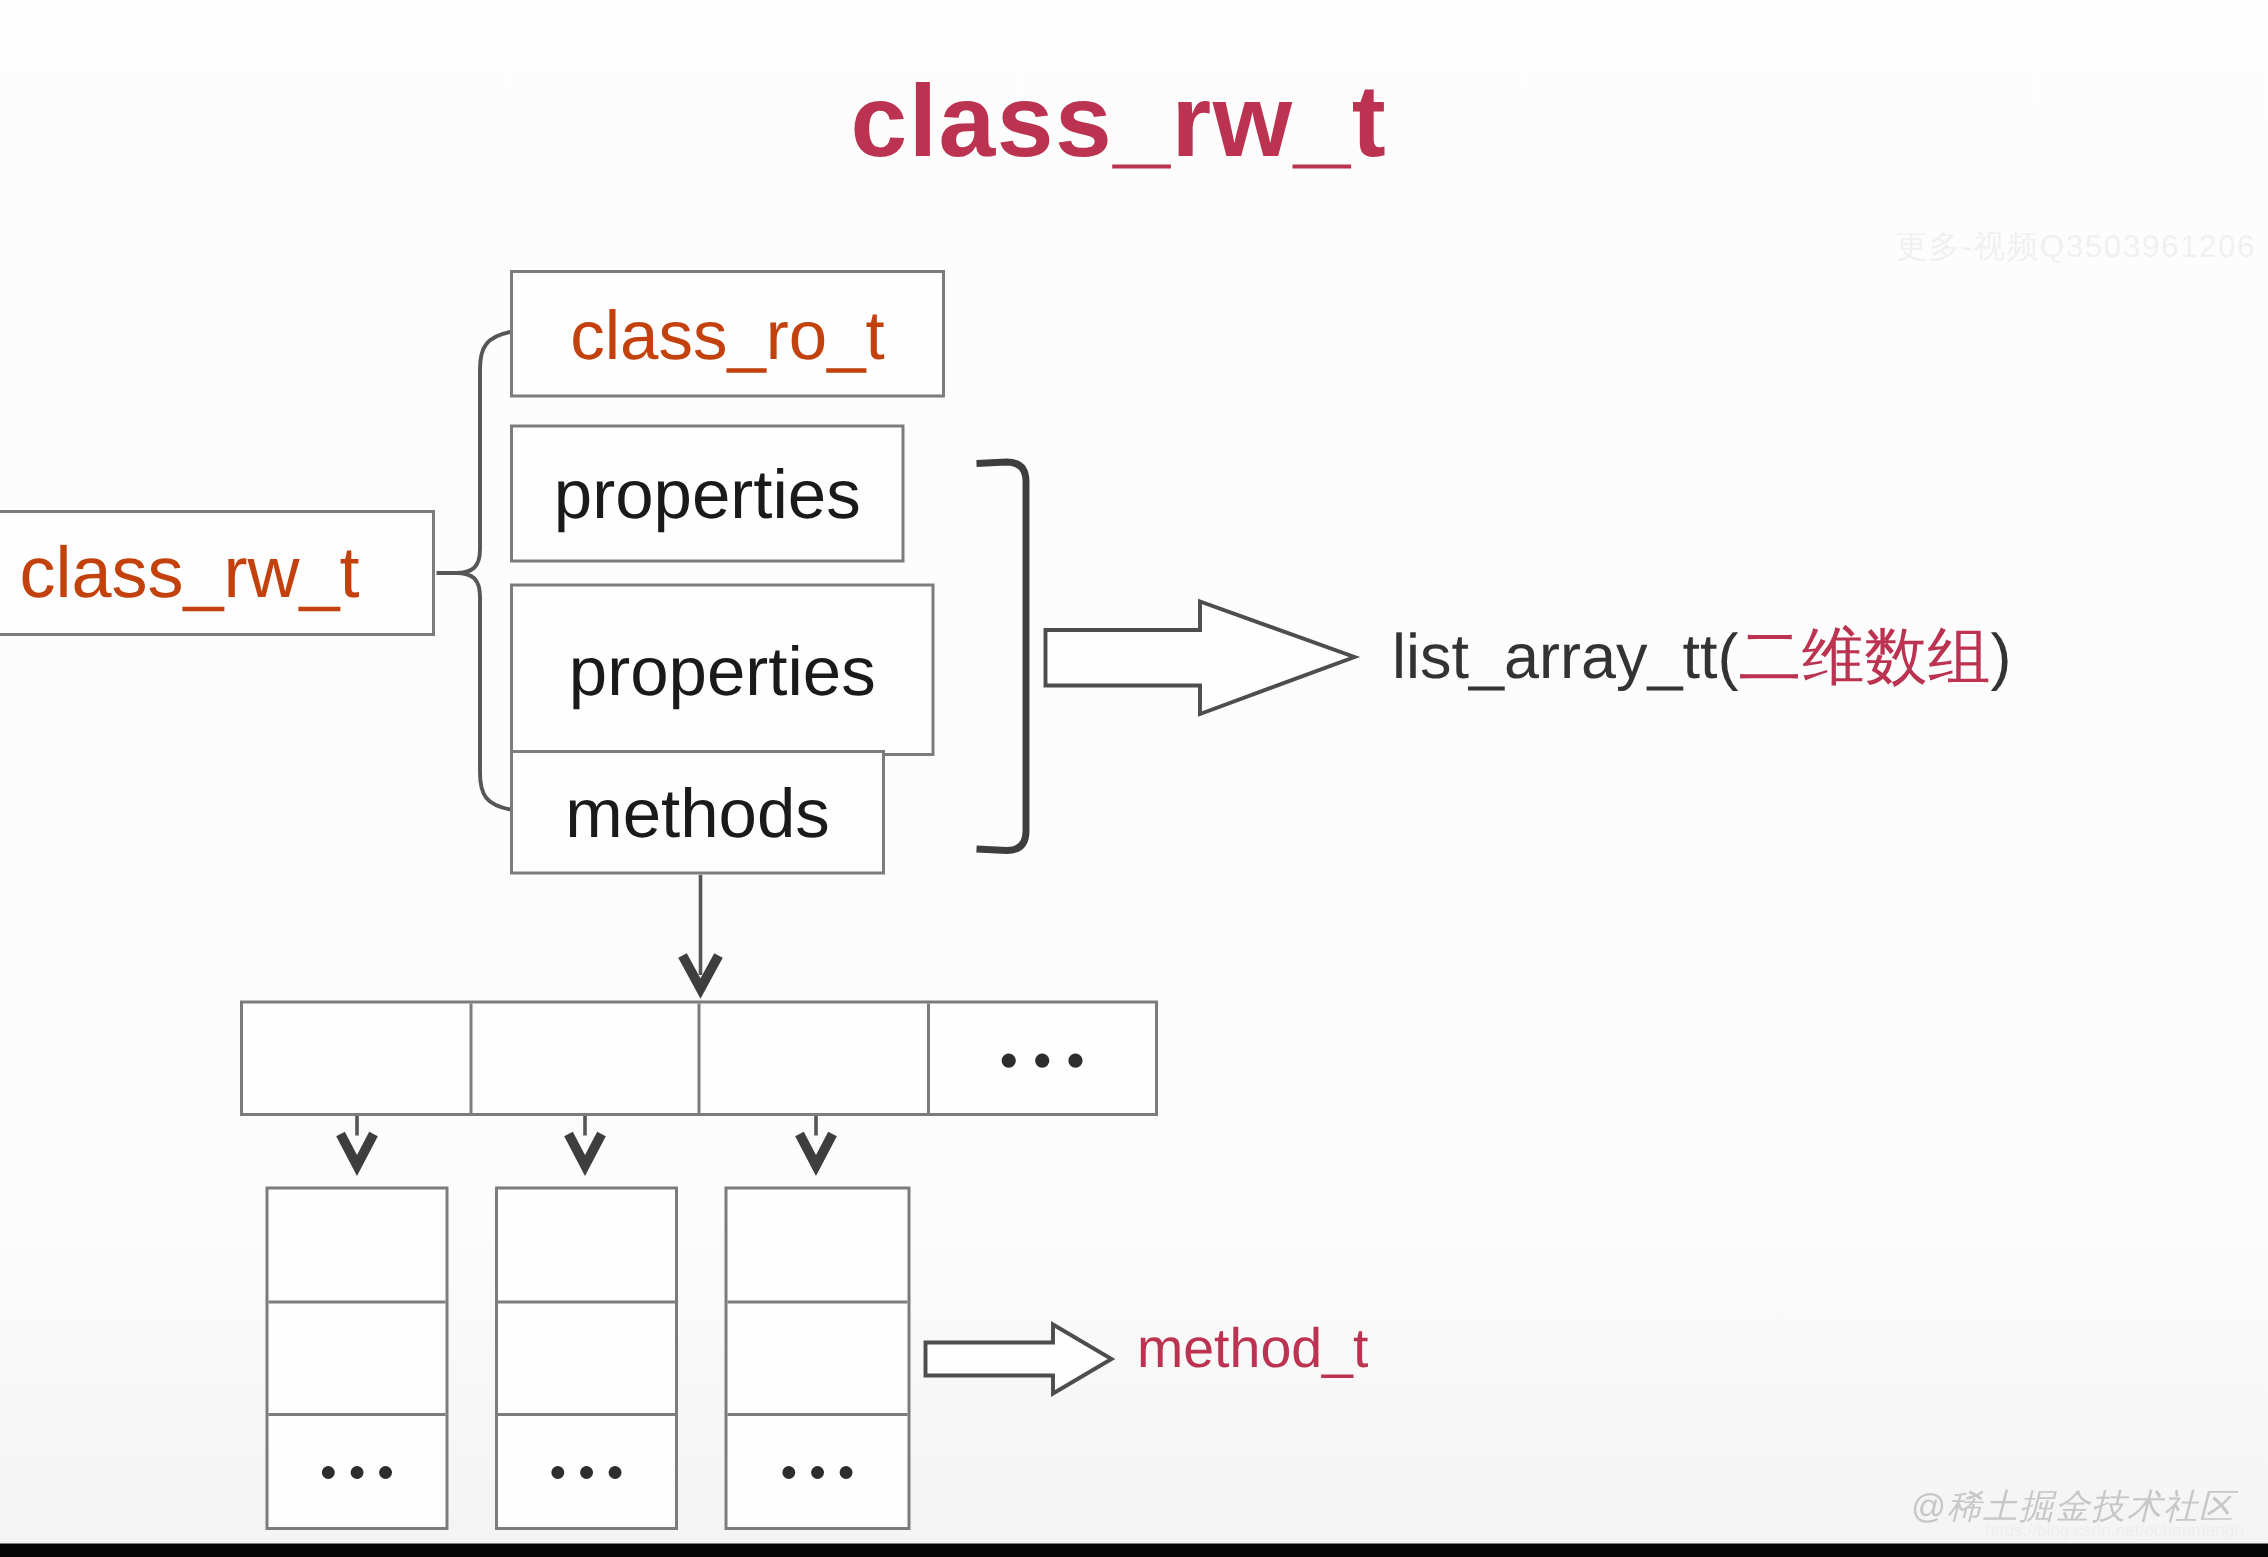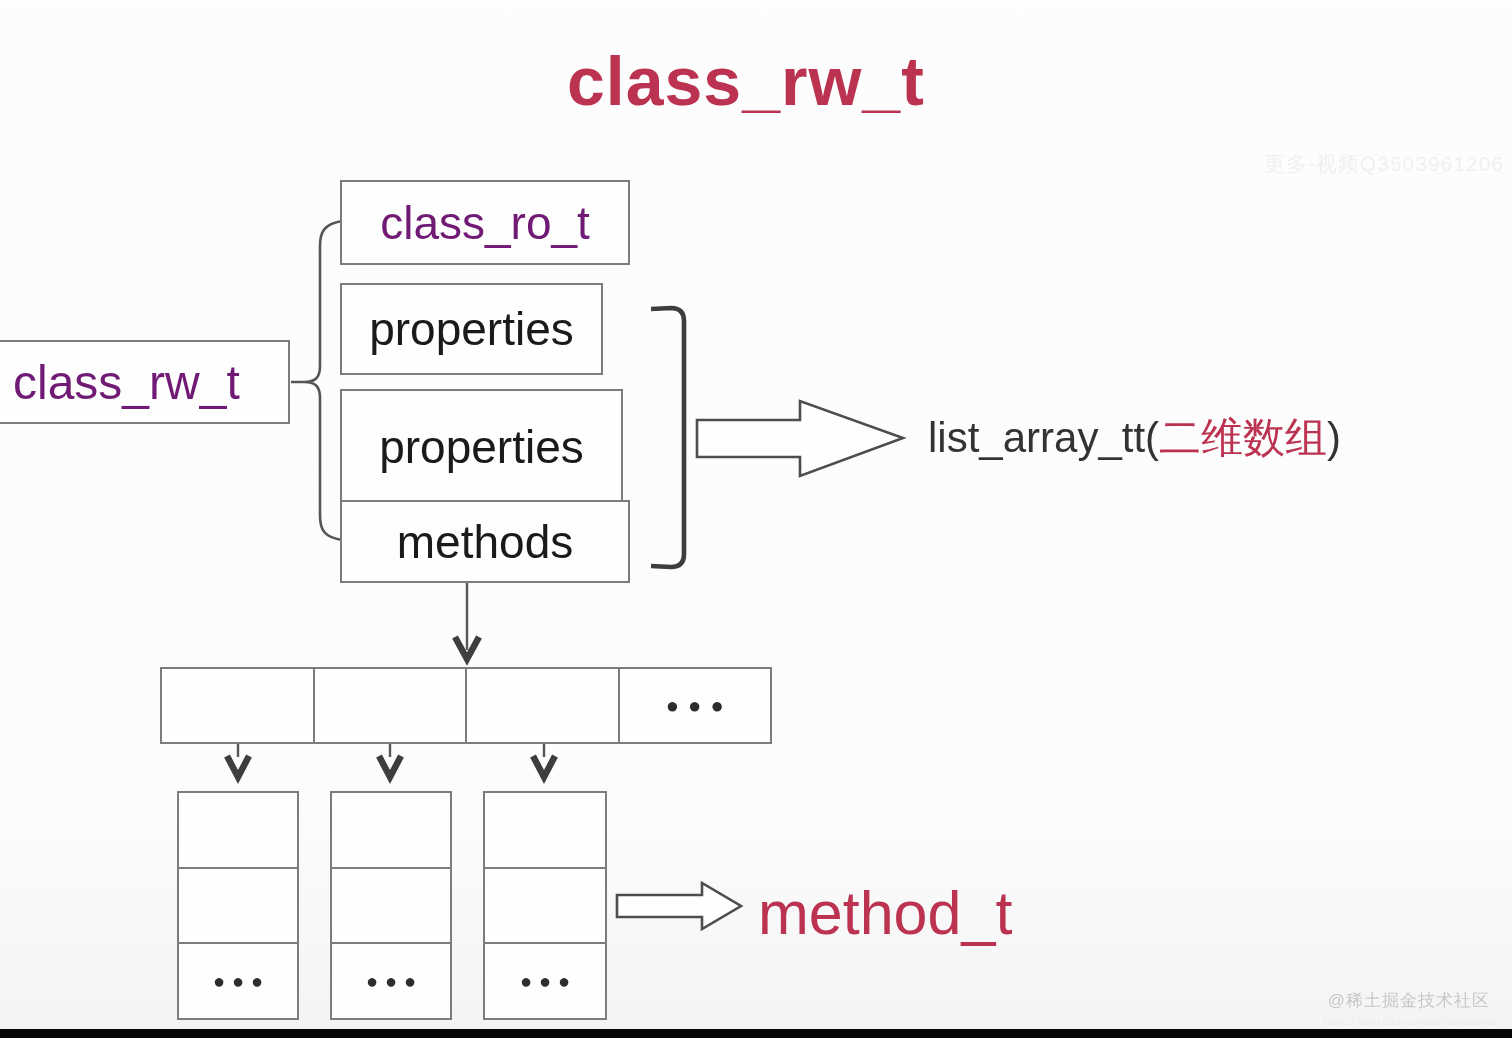--- a/index.html
+++ b/index.html
@@ -18,38 +18,38 @@
     left: 567px; top: 42px;
     font-size: 68px; font-weight: bold;
     color: #bb3350; letter-spacing: 1px;
   }
   .box {
     background: #fefefe;
     border: 2px solid #7c7c7c;
     display: flex; align-items: center; justify-content: center;
     font-size: 46px; color: #1a1a1a;
   }
-  .box.red-text { color: #701a75; }
+  .box.red-text { color: #c2410c; }
   .root-box {
     left: -18px; top: 340px; width: 308px; height: 84px;
     justify-content: flex-start; padding-left: 29px;
     font-size: 48px;
   }
   .box-class-ro { left: 340px; top: 180px; width: 290px; height: 85px; }
   .box-protocols { left: 340px; top: 283px; width: 263px; height: 92px; }
   .box-properties { left: 340px; top: 389px; width: 283px; height: 115px; text-align: center; }
-  .box-methods { left: 340px; top: 500px; width: 290px; height: 83px; }
+  .box-methods { left: 340px; top: 500px; width: 250px; height: 83px; }
   .list-array-label {
     left: 928px; top: 410px;
     font-size: 42px; color: #333333;
   }
   .list-array-label .hl { color: #bb3350; }
   .method-label {
     left: 758px; top: 878px;
-    font-size: 61px; color: #bb3350;
+    font-size: 37px; color: #bb3350;
   }
   
   .array-row {
     left: 160px; top: 667px; width: 612px; height: 77px;
     border: 2px solid #7c7c7c; background: #fefefe;
     display: flex;
   }
   .array-cell { flex: 1 1 0; border-right: 2px solid #7c7c7c; }
   .array-cell:last-child { border-right: none; display: flex; align-items: center; justify-content: center; }
   .dots {
@@ -68,21 +68,21 @@
   .stack-cell { flex: 1 1 0; border-bottom: 2px solid #7c7c7c; }
   .stack-cell:last-child { border-bottom: none; display: flex; align-items: center; justify-content: center; }
   .stack .dots { font-size: 20px; letter-spacing: 7px; text-indent: 7px; }
   
   .wm-top-right {
     right: 8px; top: 150px;
     font-size: 21px; color: #f0f0f0; letter-spacing: 1px;
   }
   .wm-community {
     right: 22px; top: 989px;
-    font-size: 17px; color: #c7c7c7; letter-spacing: 1px;
+    font-size: 23px; color: #c7c7c7; letter-spacing: 1px; font-style: italic;
   }
   .wm-url {
     right: 16px; top: 1015px;
     font-size: 11.5px; color: #ededed;
   }
   .bottom-bar {
     left: 0; right: 0; bottom: 0; height: 9px;
     background: #060606;
   }
   svg.connectors { left: 0; top: 0; pointer-events: none; }

